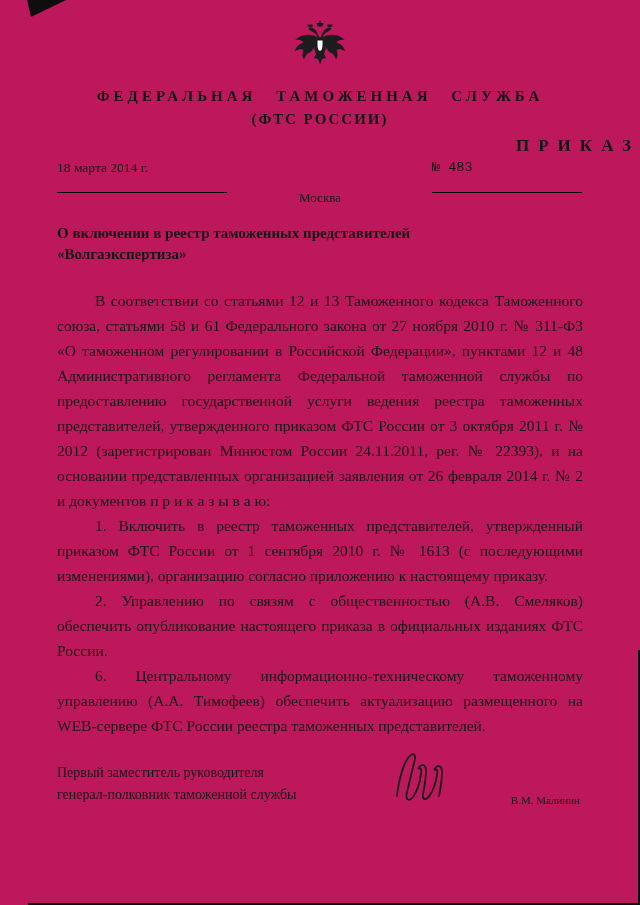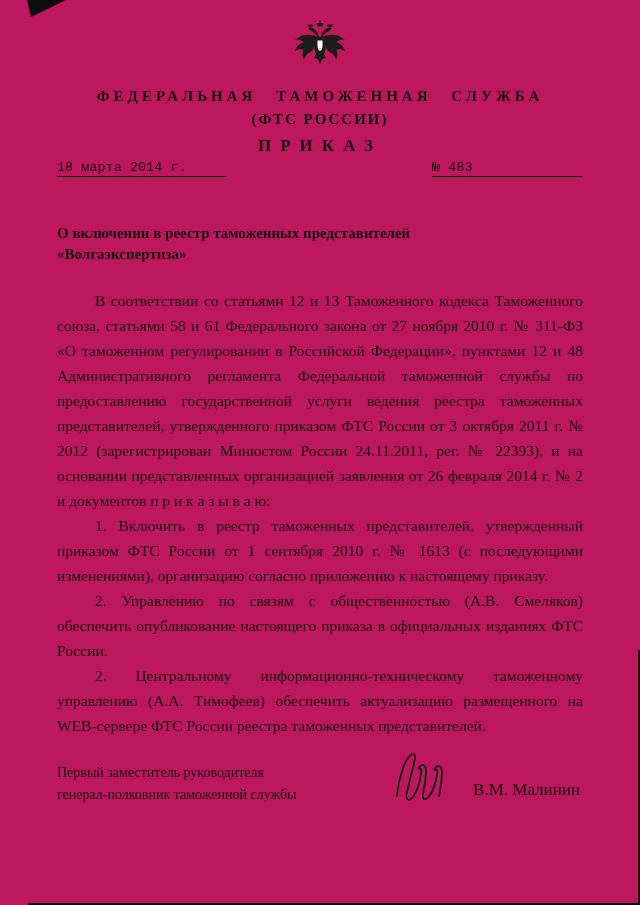--- a/index.html
+++ b/index.html
@@ -23,43 +23,43 @@
   .artifact-right  { right: 0; top: 650px; bottom: 0; width: 2px; }
 
   .emblem { position: absolute; top: 21px; left: 0; width: 100%;
             display: flex; justify-content: center; }
 
   .agency1 { position: absolute; top: 88px; width: 100%; text-align: center;
              font-weight: bold; font-size: 15px; letter-spacing: 4px;
              word-spacing: 12px; white-space: nowrap; }
   .agency2 { position: absolute; top: 111px; width: 100%; text-align: center;
              font-weight: bold; font-size: 15px; letter-spacing: 2px; }
-  .doctype { position: absolute; top: 136px; width: 100%; text-align: center;
+  .doctype { position: absolute; top: 136px; width: 100%; text-align: right;
              font-weight: bold; font-size: 17px; letter-spacing: 9px; }
 
   .dateline { position: absolute; top: 160px; left: 57px; right: 58px;
               display: flex; justify-content: space-between;
               font-family: "Liberation Mono", monospace; font-size: 13.5px; }
-  .date-cell { width: 170px; border-bottom: 1.5px solid #000; padding-bottom: 1px; }
+  .date-cell { width: 170px; border-bottom: 1.5px solid #000; padding-bottom: 16px; font-family: Liberation Serif, serif; }
   .num-cell  { width: 150px; border-bottom: 1.5px solid #000; padding-bottom: 1px; }
 
   .city { position: absolute; top: 190px; width: 100%; text-align: center;
           font-size: 13px; }
 
   .title { position: absolute; top: 223px; left: 57px; right: 58px;
            text-align: left; font-weight: bold; font-size: 15px;
            line-height: 21px; }
 
   .bodytext { position: absolute; top: 288px; left: 57px; right: 57px;
               font-size: 15.5px; line-height: 25px; text-align: justify; }
   .bodytext p { margin: 0; text-indent: 38px; }
 
   .sig { position: absolute; top: 740px; left: 57px; right: 58px;
          font-size: 14px; line-height: 22px; margin-top: 22px; }
-  .sig-name { position: absolute; right: 2px; top: 17px; font-size: 17px; }
+  .sig-name { position: absolute; right: 2px; top: 27px; font-size: 11px; }
   .sig-scribble { position: absolute; left: 330px; top: -16px; }
 </style>
 </head>
 <body>
 
 <div class="page">
 
   <div class="artifact artifact-corner"></div>
   <div class="artifact artifact-bottom"></div>
   <div class="artifact artifact-right"></div>
@@ -84,31 +84,32 @@
 
   <div class="agency1">ФЕДЕРАЛЬНАЯ ТАМОЖЕННАЯ СЛУЖБА</div>
   <div class="agency2">(ФТС РОССИИ)</div>
   <div class="doctype">ПРИКАЗ</div>
 
   <div class="dateline">
     <div class="date-cell">18 марта 2014 г.</div>
     <div class="num-cell">№ 483</div>
   </div>
 
+  <div class="city">Москва</div>
 
   <div class="title">
     <div>О включении в реестр таможенных представителей</div>
     <div>«Волгаэкспертиза»</div>
   </div>
 
   <div class="bodytext">
     <p>В соответствии со статьями 12 и 13 Таможенного кодекса Таможенного союза, статьями 58 и 61 Федерального закона от 27 ноября 2010 г. № 311-ФЗ «О таможенном регулировании в Российской Федерации», пунктами 12 и 48 Административного регламента Федеральной таможенной службы по предоставлению государственной услуги ведения реестра таможенных представителей, утвержденного приказом ФТС России от 3 октября 2011 г. № 2012 (зарегистрирован Минюстом России 24.11.2011, рег. № 22393), и на основании представленных организацией заявления от 26 февраля 2014 г. № 2 и документов п р и к а з ы в а ю:</p>
     <p>1. Включить в реестр таможенных представителей, утвержденный приказом ФТС России от 1 сентября 2010 г. № 1613 (с последующими изменениями), организацию согласно приложению к настоящему приказу.</p>
     <p>2. Управлению по связям с общественностью (А.В. Смеляков) обеспечить опубликование настоящего приказа в официальных изданиях ФТС России.</p>
-    <p>2. Центральному информационно-техническому таможенному управлению (А.А. Тимофеев) обеспечить актуализацию размещенного на WEB-сервере ФТС России реестра таможенных представителей.</p>
+    <p>6. Центральному информационно-техническому таможенному управлению (А.А. Тимофеев) обеспечить актуализацию размещенного на WEB-сервере ФТС России реестра таможенных представителей.</p>
   </div>
 
   <div class="sig">
     <div>Первый заместитель руководителя</div>
     <div>генерал-полковник таможенной службы</div>
     <div class="sig-scribble">
       <svg width="74" height="64" viewBox="0 0 74 64" aria-hidden="true">
         <path d="M10 50 C12 31 18 13 24 9 C28 6 29 11 27 17 L20 46 C18 54 22 56 26 51 C31 44 33 35 34 28 C35 23 33 21 31 23 C34 17 39 18 39 25 C39 33 37 43 36 48 C35 54 39 55 43 49 C47 43 49 35 50 29 C51 24 49 22 47 24 C50 18 55 19 55 26 C55 34 53 45 52 50" fill="none" stroke="#1a1a1a" stroke-width="1.8" stroke-linecap="round"></path>
       </svg>
     </div>

